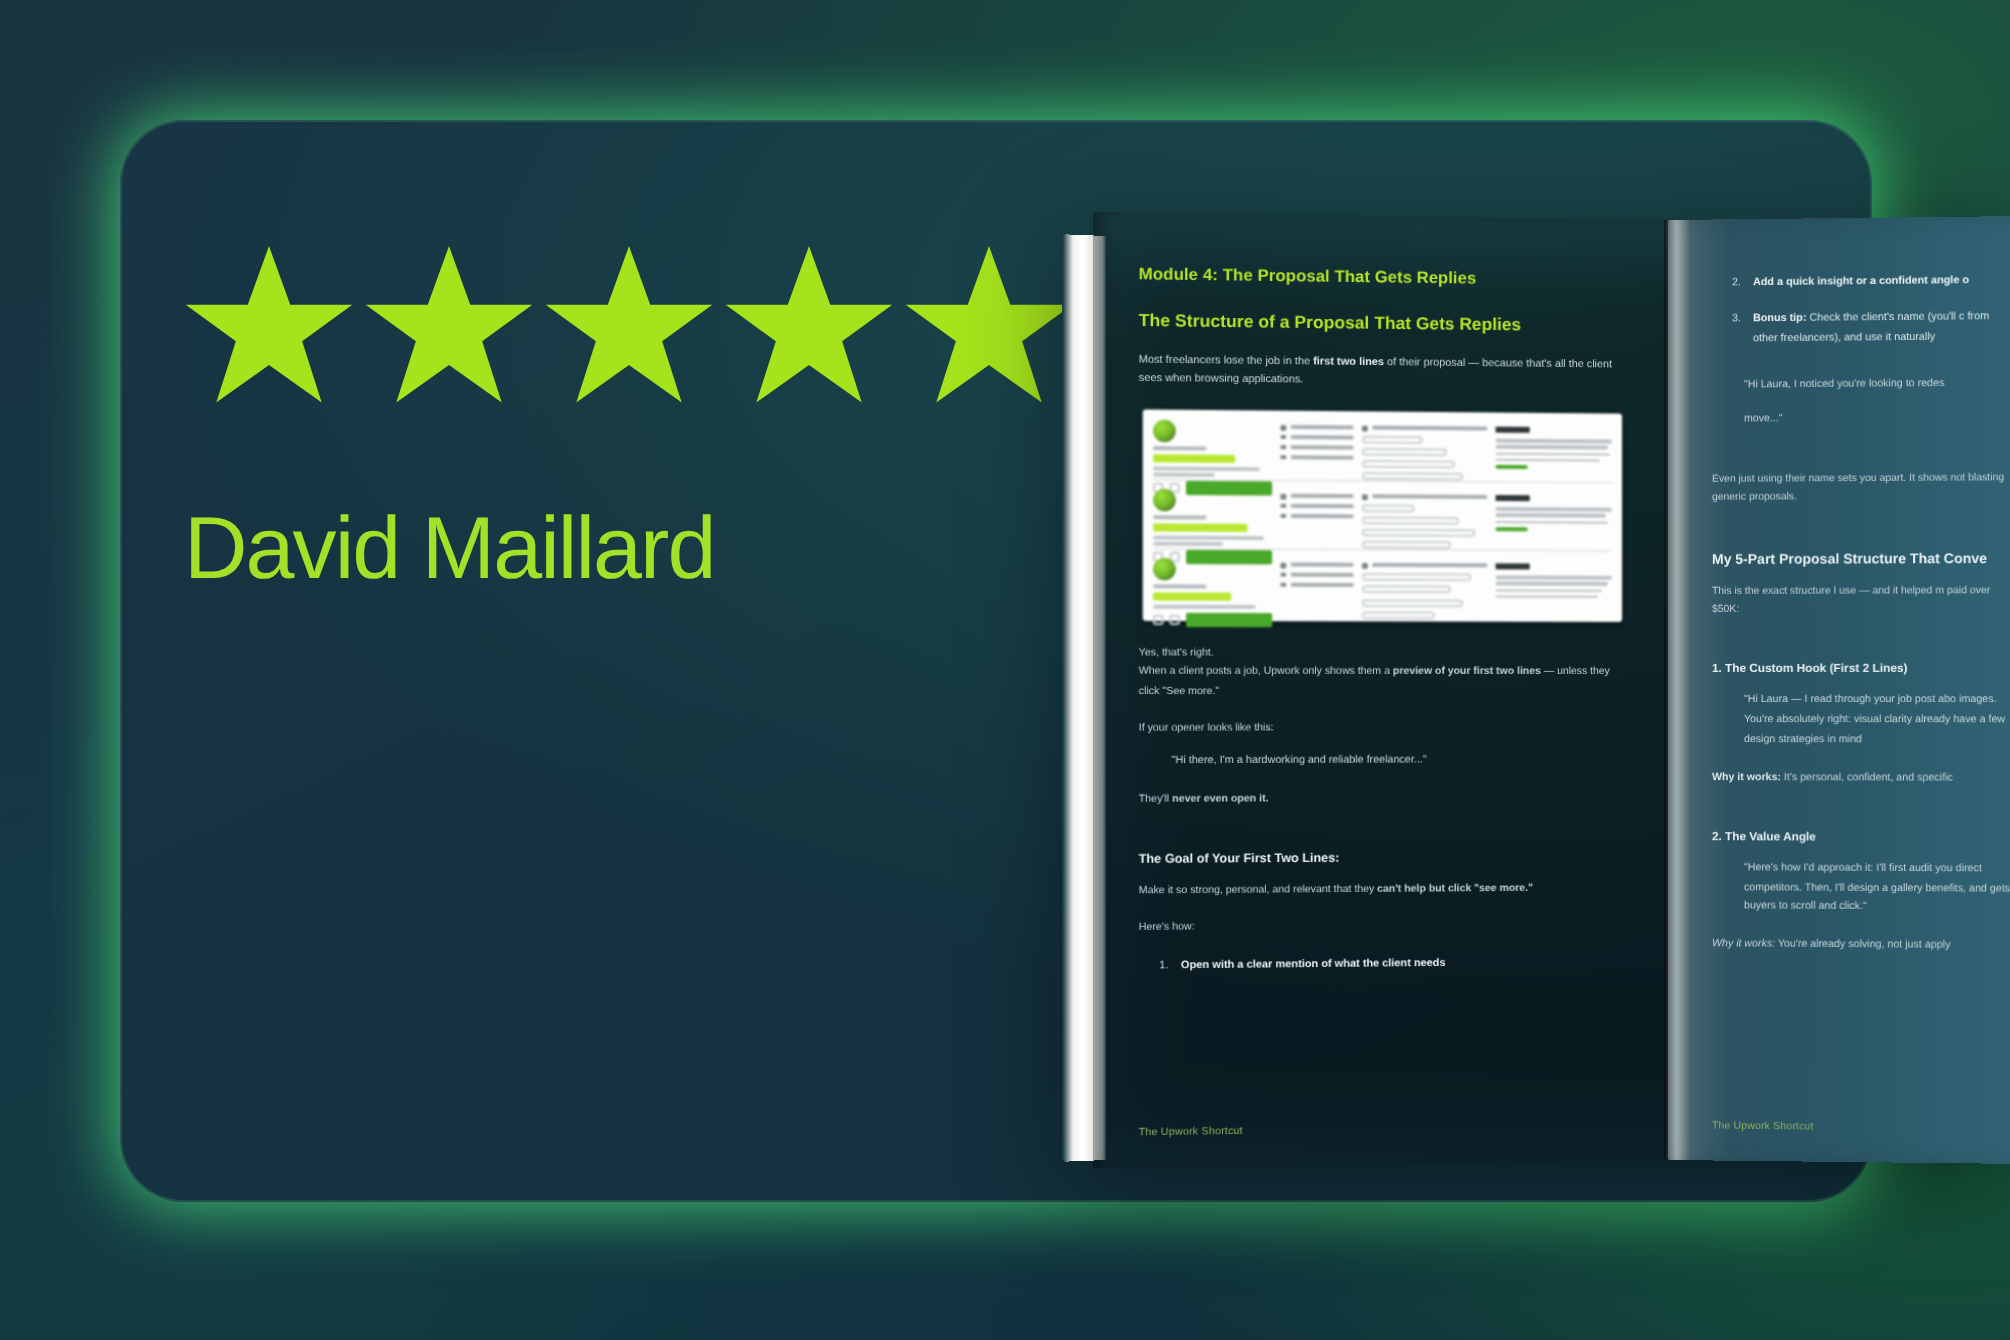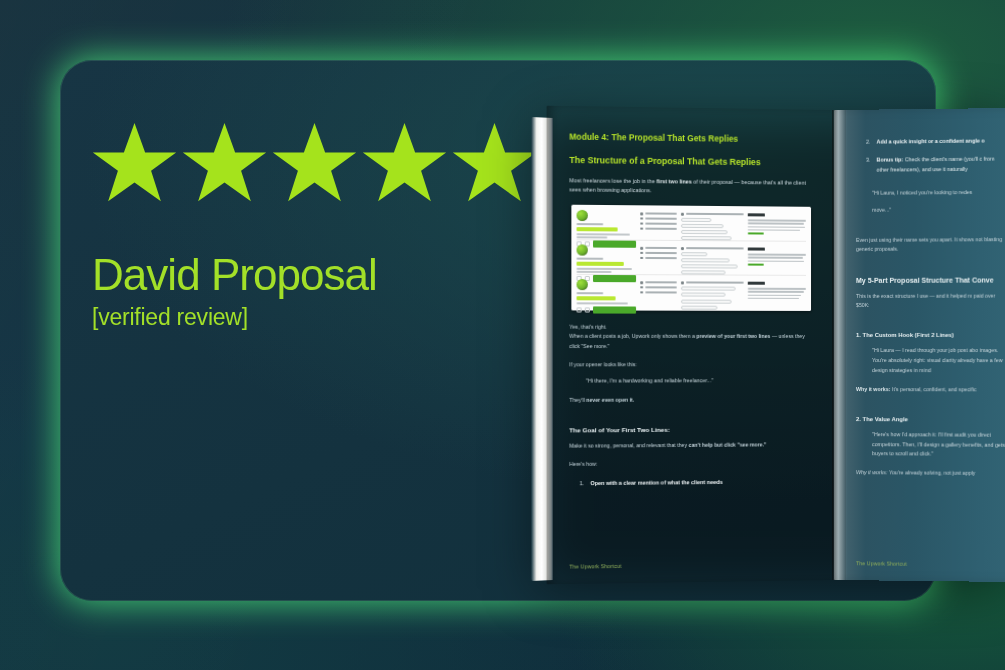--- a/index.html
+++ b/index.html
@@ -213,22 +213,21 @@
           </svg>
         </span>
       <span class="star">
           <svg viewBox="0 0 100 96">
             <polygon points="50,1 62.5,35.5 99,35.5 69.5,57 81,93 50,71 19,93 30.5,57 1,35.5 37.5,35.5" fill="#a5e31c"></polygon>
           </svg>
         </span>
     </div>
 
 
-    <div id="reviewer-name">David Proposal</div>
-    <div id="reviewer-tag">[verified review]</div>
+    <div id="reviewer-name">David Maillard</div>
 
   </div>
 
 </div>
 
 <div id="book">
   <div id="book-shadow"></div>
   <div id="page-edge"></div>
 
   <div class="page" id="page-left">

